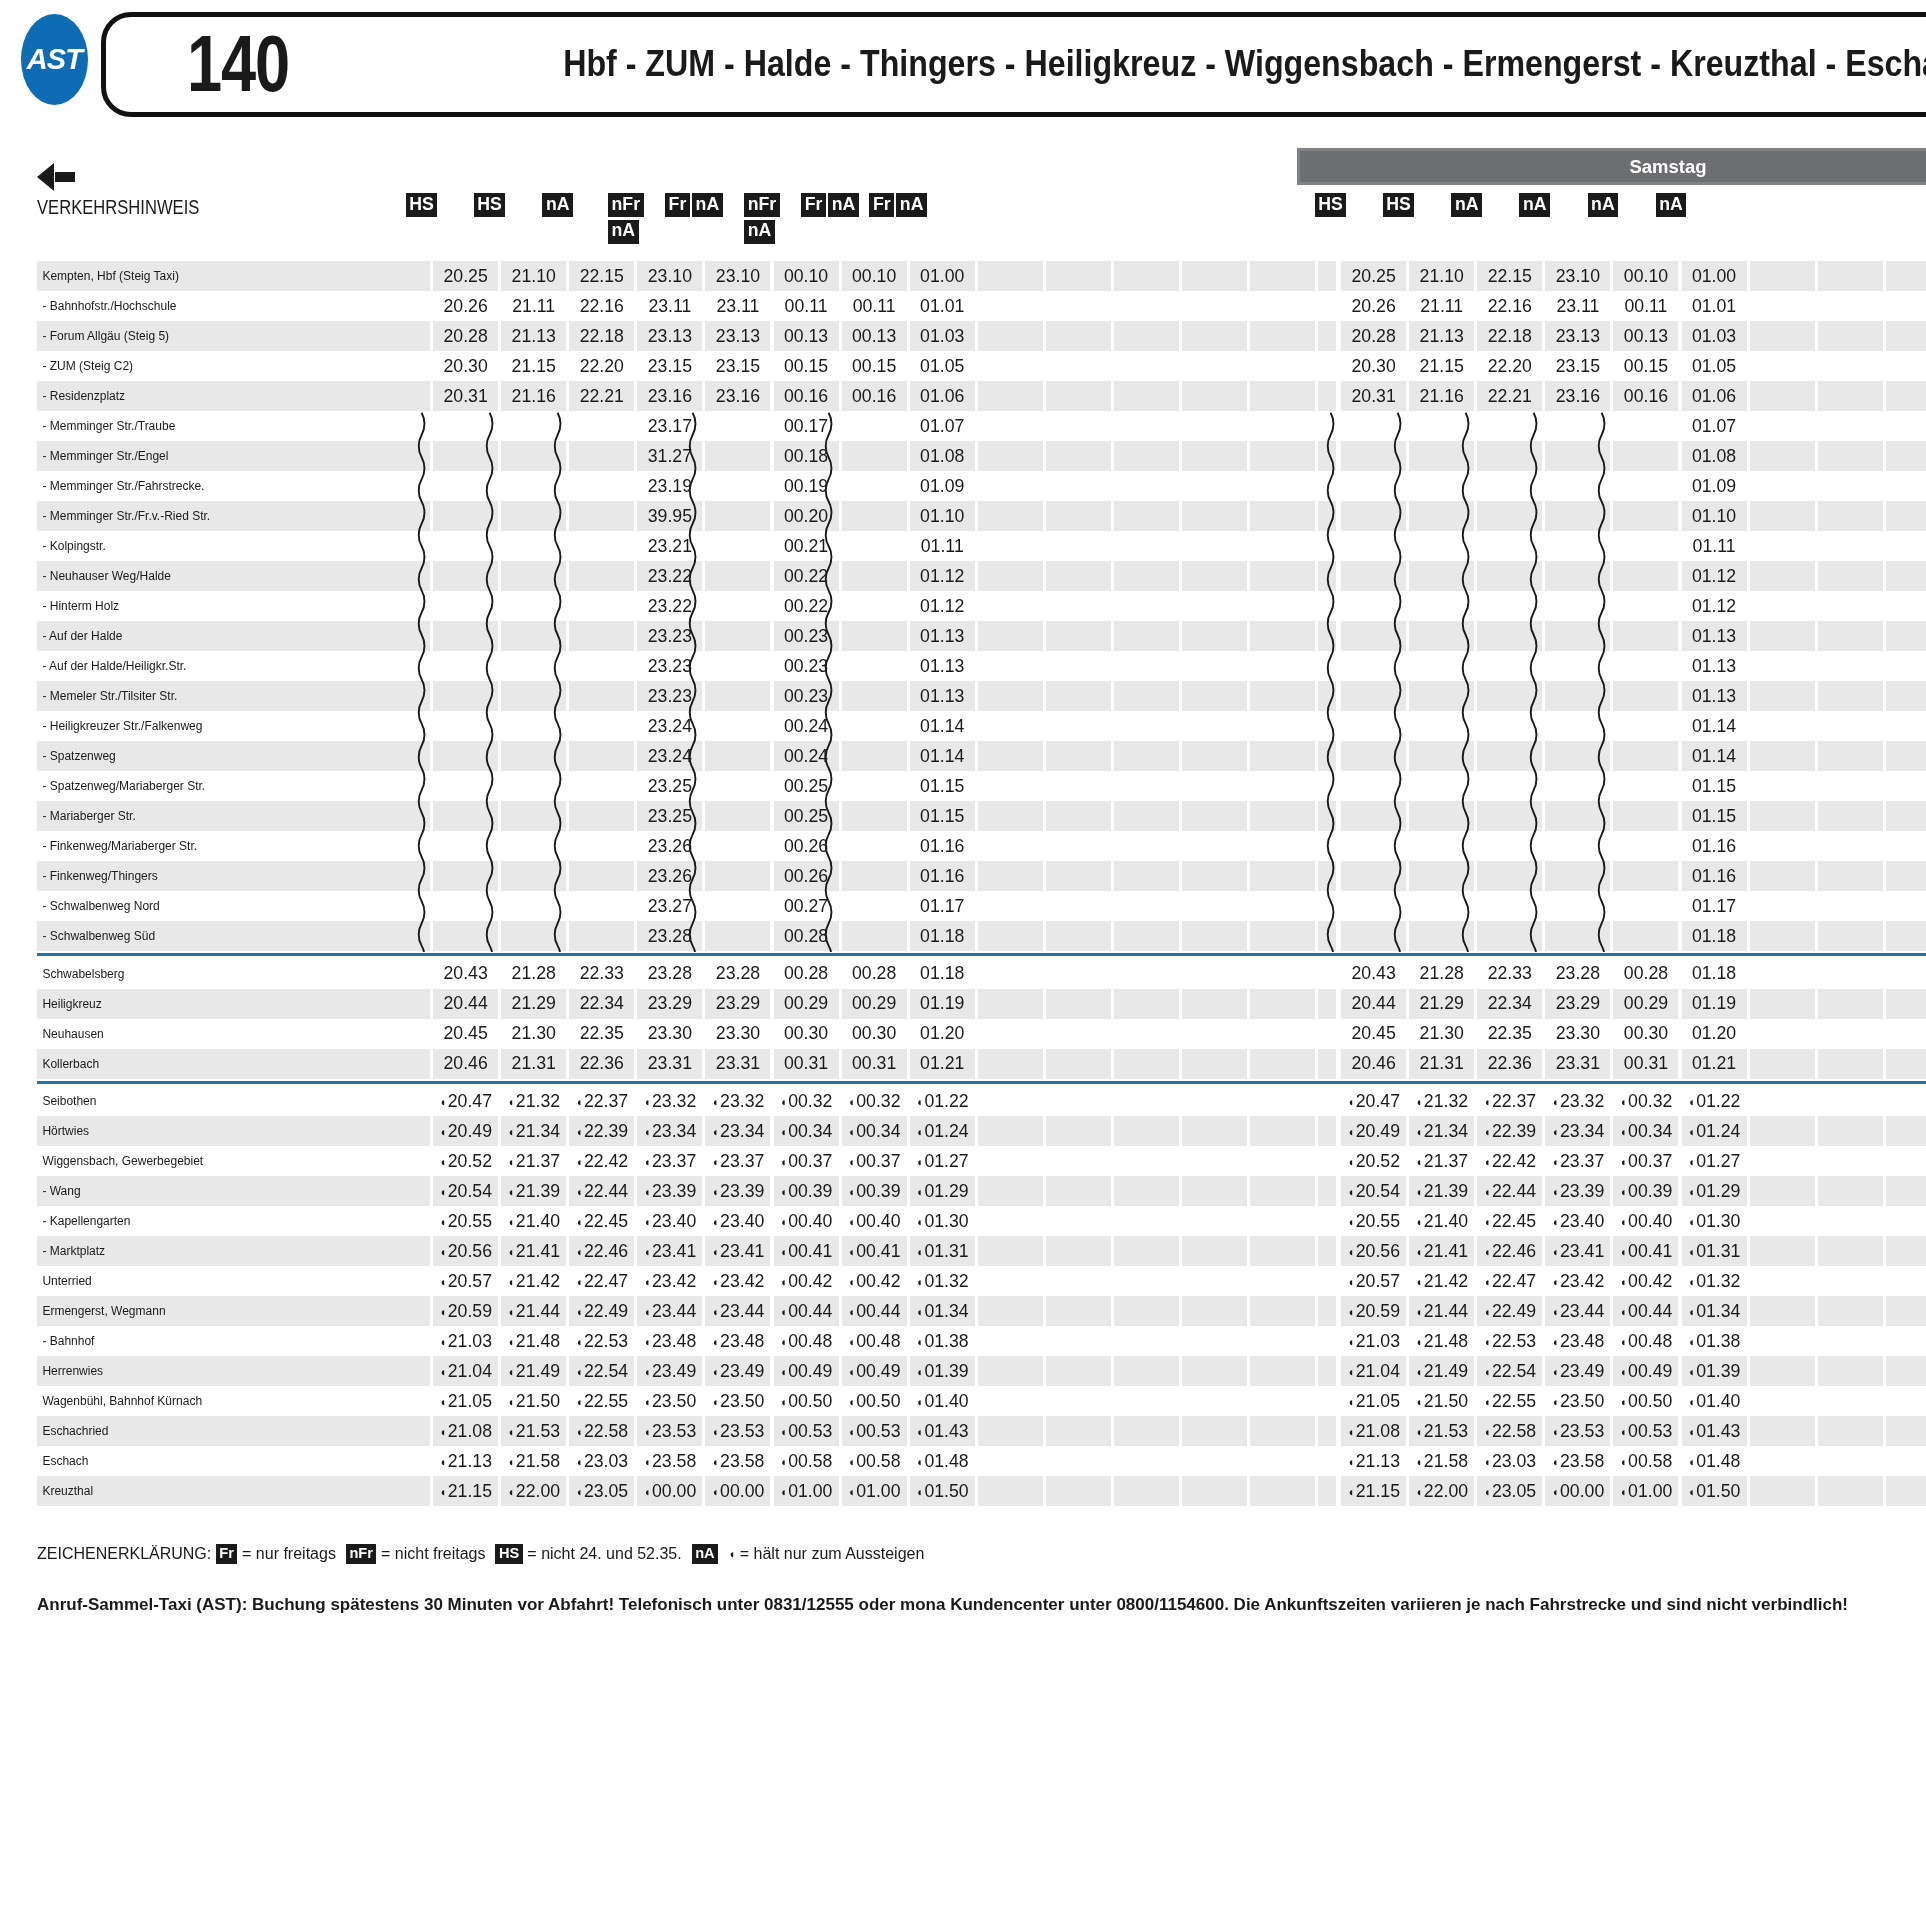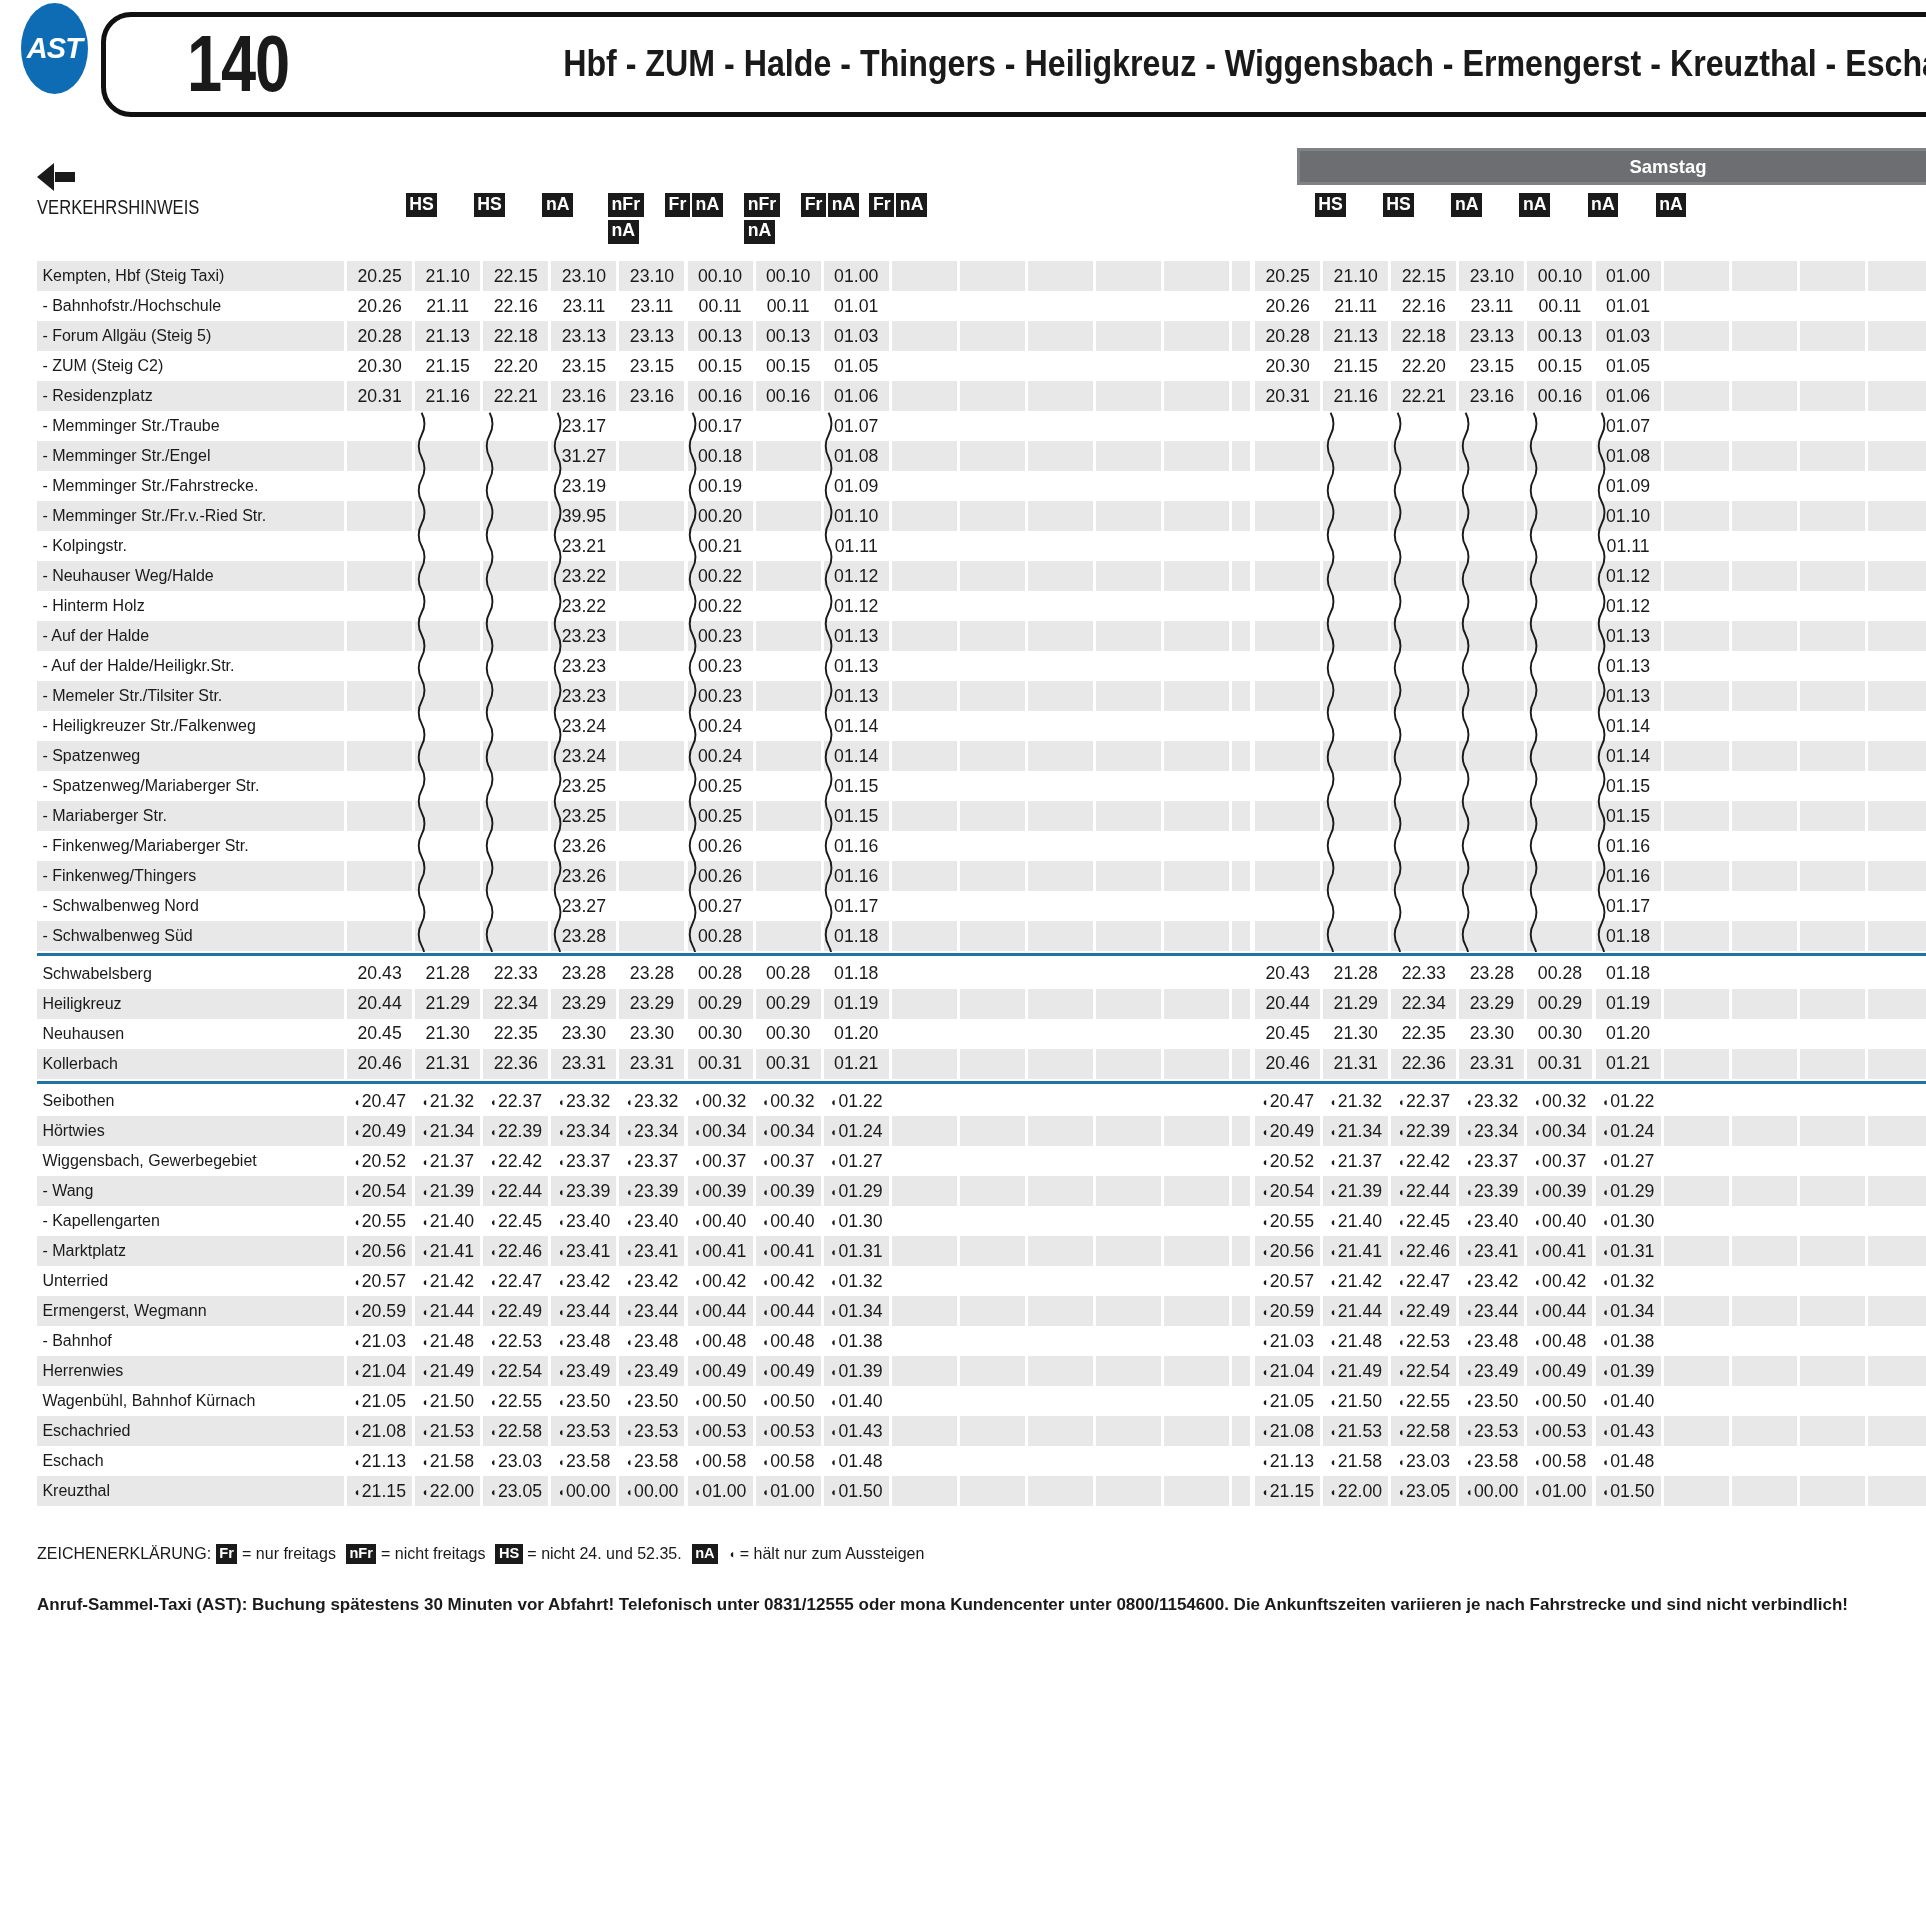--- a/index.html
+++ b/index.html
@@ -1,20 +1,20 @@
 <!DOCTYPE html>
 <html style="font-size:6.2px"><head>
 <meta charset="utf-8">
 <style>
   html,body{margin:0;padding:0;background:#ffffff;}
   body{width:2719px;height:1920px;position:relative;font-family:"Liberation Sans",sans-serif;color:#1a1a1a;}
   .page{position:absolute;inset:0;background:#fff;overflow:hidden;}
 
   
-  .ast{position:absolute;left:21px;top:3px;width:67px;height:91px;border-radius:50%;
+  .ast{position:absolute;left:21px;top:14px;width:67px;height:91px;border-radius:50%;
        background:#0e6cb4;color:#fff;display:flex;align-items:center;justify-content:center;
        font-weight:bold;font-style:italic;font-size:29px;letter-spacing:-0.8px;}
   .route-box{position:absolute;left:101px;top:11.6px;width:2275px;height:105px;box-sizing:border-box;
        border:5px solid #111;border-radius:30px;background:#fff;display:flex;align-items:center;}
   .route-number{position:absolute;left:81px;top:50%;transform:translateY(-50%) scaleX(.8);transform-origin:left center;
        font-size:79px;font-weight:bold;letter-spacing:-1.5px;white-space:nowrap;}
   .route-desc{flex:1;margin-left:239px;text-align:center;font-size:37px;font-weight:bold;
        transform:scaleX(.87);transform-origin:center;white-space:nowrap;}
 
   
@@ -36,22 +36,22 @@
   .badge-band{position:absolute;top:0;display:flex;gap:3.1px;}
   .bcell{width:65px;display:flex;justify-content:center;align-items:flex-start;}
   .bgrp{display:flex;gap:2.3px;align-items:flex-start;}
   .bgrp.v{flex-direction:column;align-items:flex-start;}
   .bdg{background:#1a1a1a;color:#fff;font-weight:bold;font-size:17.7px;line-height:1;
        padding:2.7px 3.5px 3.9px;display:inline-block;white-space:nowrap;}
 
   
   #timetable{position:absolute;left:37px;top:261px;width:2652px;}
   .row{display:flex;height:30px;}
-  .nc{width:307px;margin-right:3.1px;box-sizing:border-box;display:flex;align-items:center;
-      padding-left:5.4px;font-size:16px;white-space:nowrap;text-align:right;}
+  .nc{width:393px;margin-right:3.1px;box-sizing:border-box;display:flex;align-items:center;
+      padding-left:5.4px;font-size:12px;white-space:nowrap;text-align:right;}
   .b{display:flex;gap:3.1px;box-sizing:border-box;}
   .b.mf{width:903px;margin-right:5px;}
   .b.sa{width:742px;margin-right:7.7px;}
   .tc{width:65px;flex:0 0 65px;display:flex;align-items:center;justify-content:center;
       font-size:17.7px;white-space:nowrap;}
   .tc.fill{flex:1 1 auto;width:auto;}
   .row.g .nc,.row.g .tc{background:#e8e8e8;}
   .sep{height:3.1px;background:#2173a4;margin:2.3px 0;}
   #secb{position:relative;}
   svg.zz{position:absolute;top:0;pointer-events:none;}

